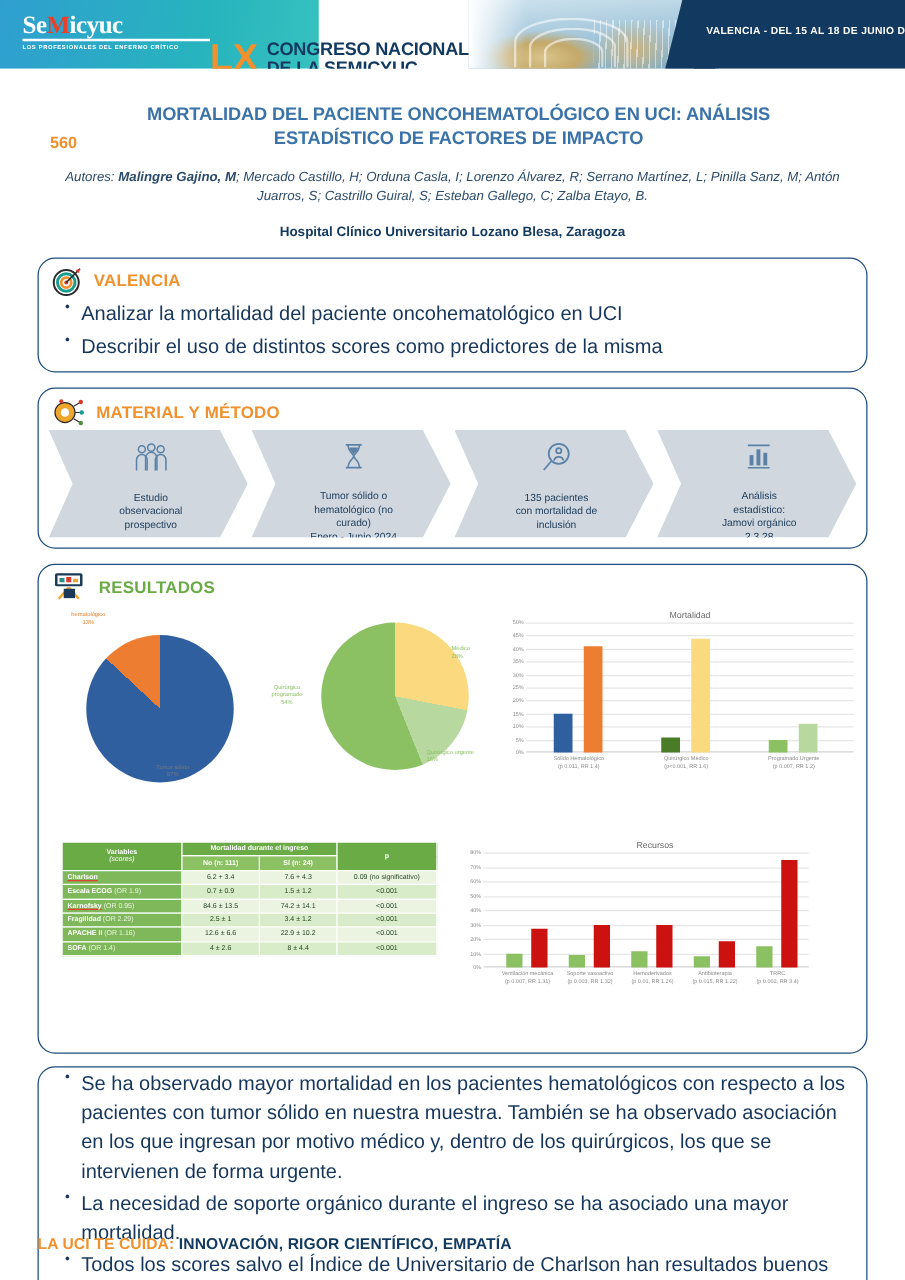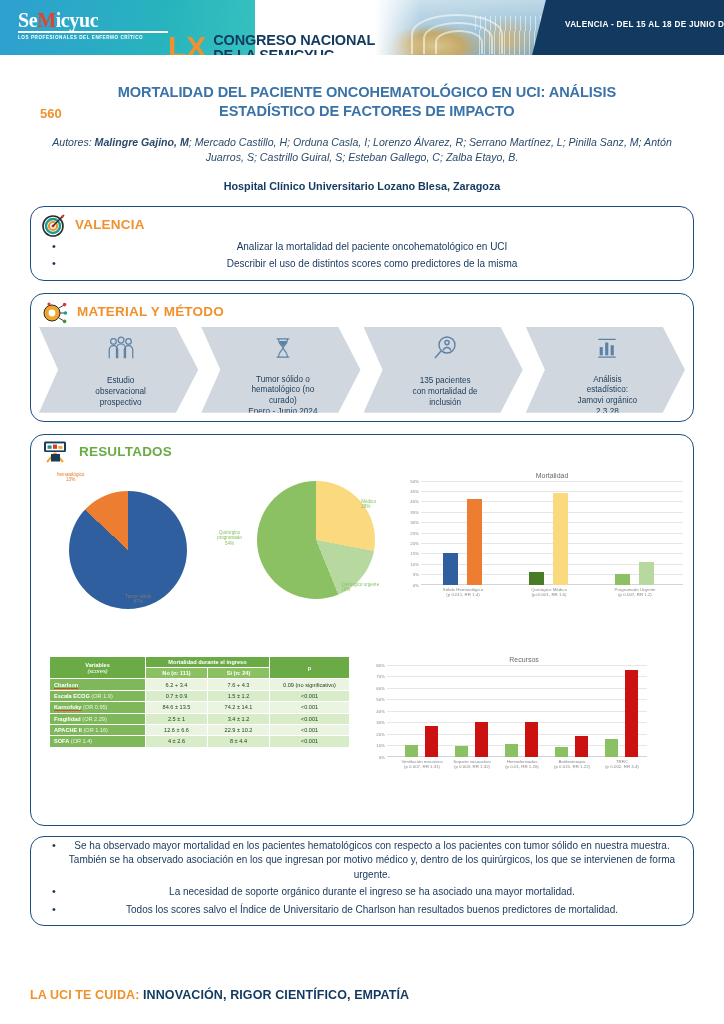--- a/index.html
+++ b/index.html
@@ -107,21 +107,21 @@
     border-radius: 14px; background: #fff;
   }
   .panel-head { display: flex; align-items: center; gap: 8px; padding: 5px 10px 0 10px; }
   .panel-title {
     color: #f0912d; font-size: 13.5px; font-weight: bold; letter-spacing: .2px;
     font-family: "Liberation Sans Narrow","Liberation Sans",sans-serif;
   }
   .panel-title.green { color: #6aab46; }
   ul.bullets { list-style: none; margin: 2px 0 8px 0; padding: 0 14px 0 34px; }
   ul.bullets li {
-    position: relative; font-size: 10px; color: #16365c; line-height: 1.45; margin-bottom: 3px; text-align: center;
+    position: relative; font-size: 16px; color: #16365c; line-height: 1.45; margin-bottom: 3px;
   }
   ul.bullets li:before {
     content: "•"; position: absolute; left: -13px; top: -1px; color: #16365c; font-size: 11px;
   }
 
   
   .icon { flex: 0 0 auto; }
   .target-icon { width: 26px; height: 26px; }
   .gear-icon  { width: 28px; height: 26px; }
   .res-icon   { width: 30px; height: 24px; }

